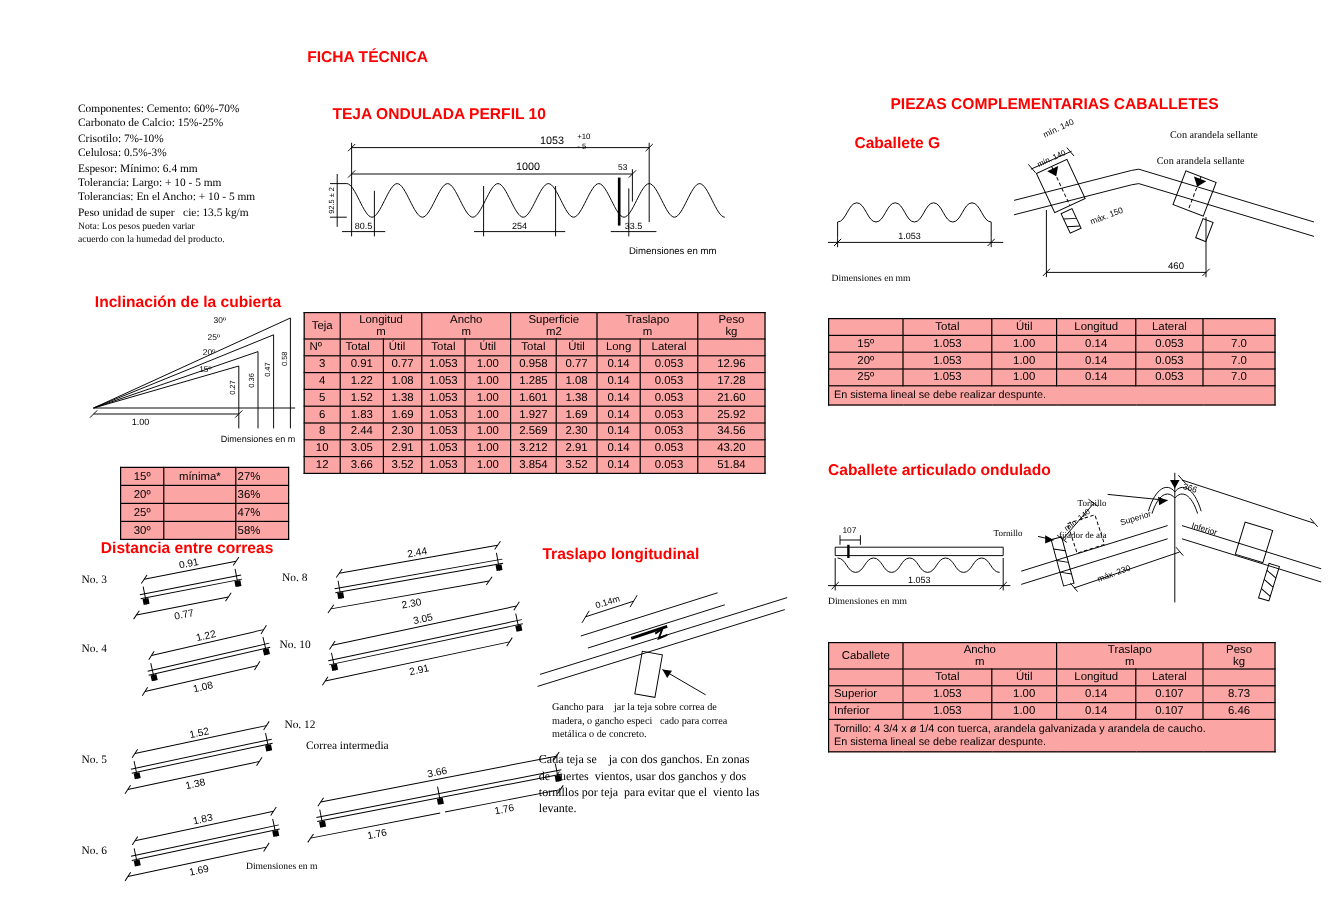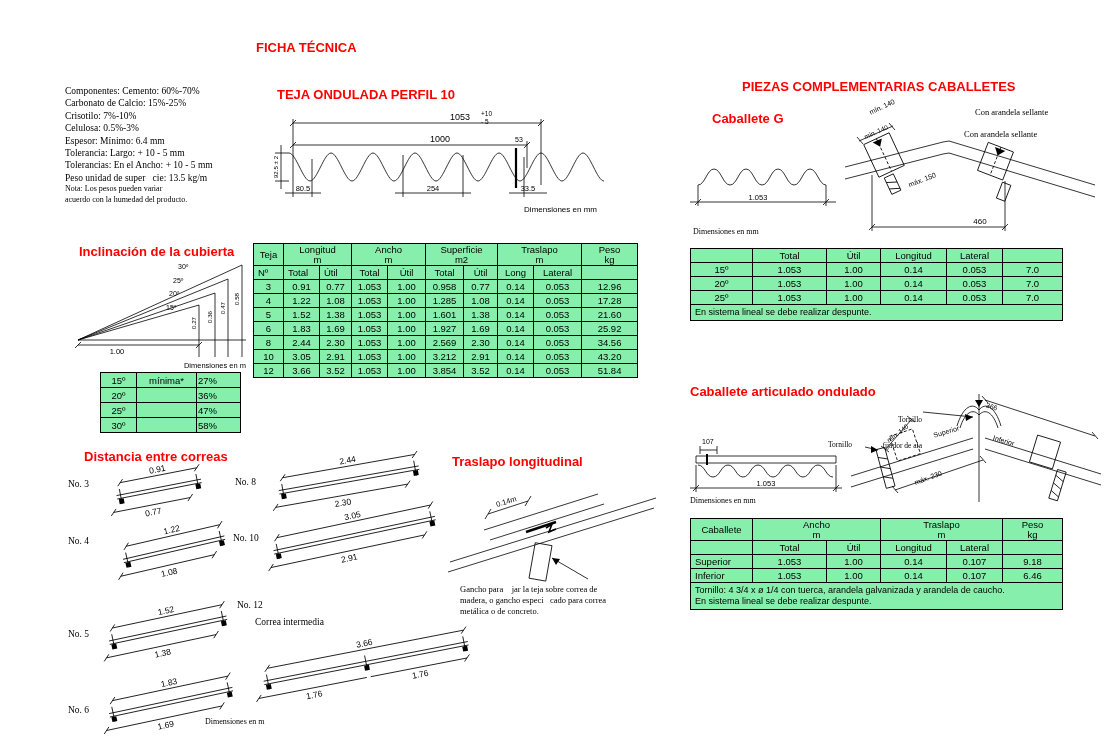--- a/index.html
+++ b/index.html
@@ -1,21 +1,21 @@
 <!DOCTYPE html>
 <html><head>
 <meta charset="utf-8">
 <style>
   html,body{margin:0;padding:0;background:#fff;}
   .canvas{position:relative;width:1107px;height:750px;background:#fff;overflow:hidden;
           font-family:"Liberation Sans",sans-serif;color:#000;}
   .abs{position:absolute;}
   .rt{position:absolute;color:#ff0000;font-weight:bold;font-size:13px;white-space:nowrap;}
   .txt{position:absolute;white-space:pre;font-family:Liberation Serif, serif;}
-  .cad{position:absolute;border-collapse:collapse;table-layout:fixed;background:#86efac;}
+  .cad{position:absolute;border-collapse:collapse;table-layout:fixed;background:#fca5a5;margin-top:17px;}
   .cad td{border:1px solid #000;font-size:9.5px;text-align:center;padding:0 1px;height:13px;line-height:11px;overflow:hidden;}
   .cad td.h2 div{line-height:9.5px;}
   .cad td.ft{text-align:left;padding:2px 4px;font-size:9px;height:auto;line-height:11px;}
   .cad td.lft{text-align:left;padding-left:4px;}
   .cad td.rgt{text-align:left;padding-right:4px;}
   svg{position:absolute;overflow:visible;}
   svg text{font-family:"Liberation Sans",sans-serif;}
 </style>
 </head>
 <body>
@@ -495,21 +495,21 @@
       <td></td>
     </tr>
     </tbody>
       <tbody>
         <tr>
           <td class="lft">Superior</td>
           <td>1.053</td>
           <td>1.00</td>
           <td>0.14</td>
           <td>0.107</td>
-          <td>9.18</td>
+          <td>8.73</td>
         </tr>
         <tr>
           <td class="lft">Inferior</td>
           <td>1.053</td>
           <td>1.00</td>
           <td>0.14</td>
           <td>0.107</td>
           <td>6.46</td>
         </tr>
       </tbody>
@@ -679,14 +679,15 @@
       <line x1="78" y1="64" x2="108" y2="54" stroke-width="2.4"></line>
       <path d="M98,60 l6,-4 l-3,8 l7,-3" stroke-width="1.6"></path>
       <line x1="140" y1="111" x2="104" y2="90"></line>
         <polygon points="104,90 112,91 108,97" fill="#000" stroke="none"></polygon>
     </g>
     <g fill="#000" stroke="none">
       <text x="59" y="36" font-size="7.5" text-anchor="middle" transform="rotate(-17 59 36)">0.14m</text>
     </g>
   </svg>
   <div class="txt" style="left:460px;top:584px;font-size:8.5px;line-height:11px;"><div>Gancho para    jar la teja sobre correa de</div><div>madera, o gancho especi   cado para correa</div><div>metálica o de concreto.</div></div>
+  <div class="txt" style="left:449px;top:627px;font-size:10px;line-height:13.5px;"><div>Cada teja se    ja con dos ganchos. En zonas</div><div>de  fuertes  vientos, usar dos ganchos y dos</div><div>tornillos por teja  para evitar que el  viento las</div><div>levante.</div></div>
 
 </div>
 
 </body></html>

